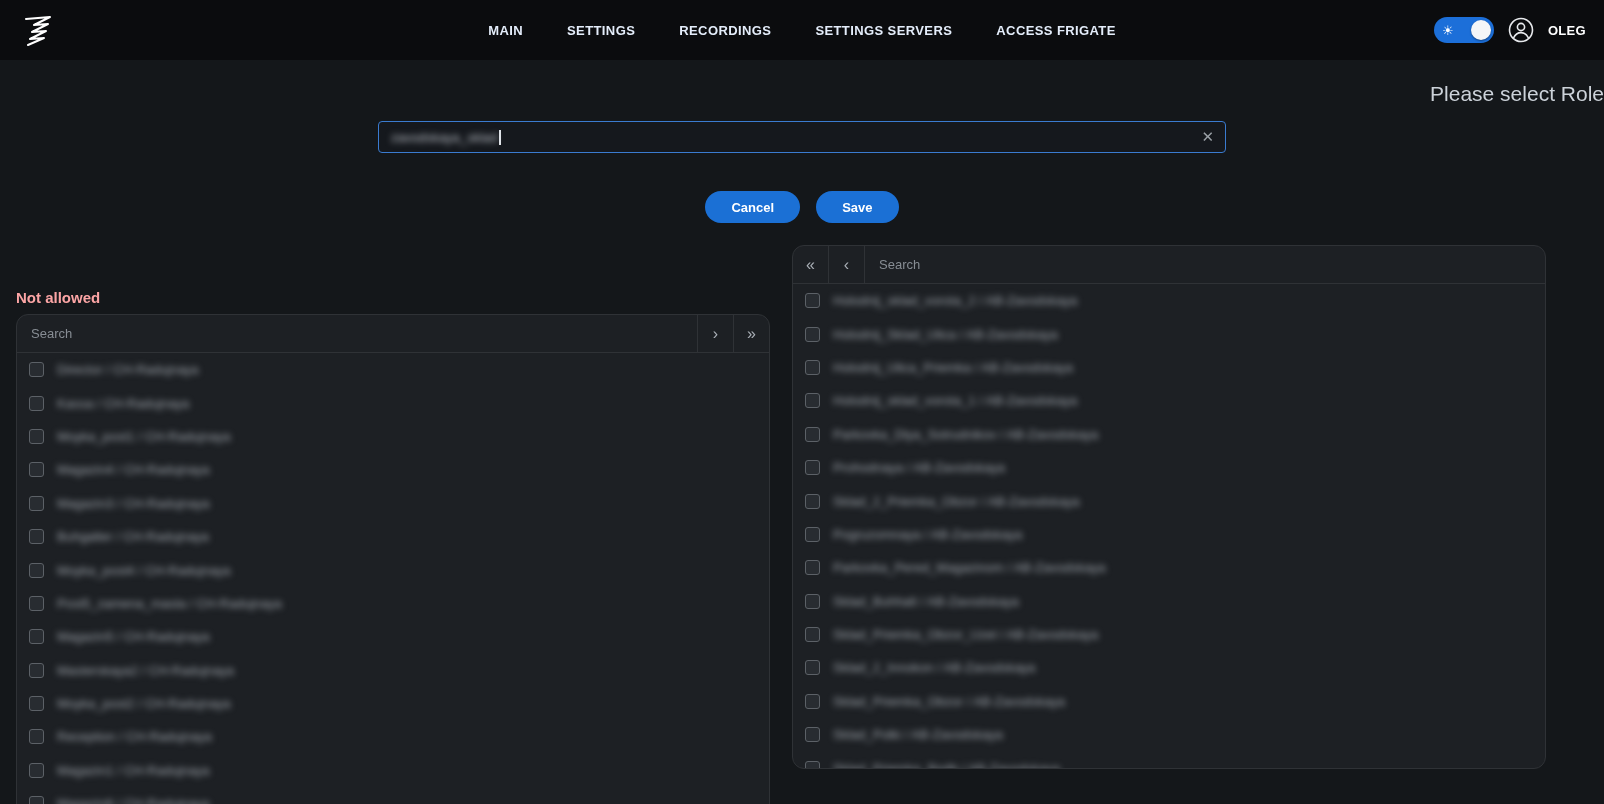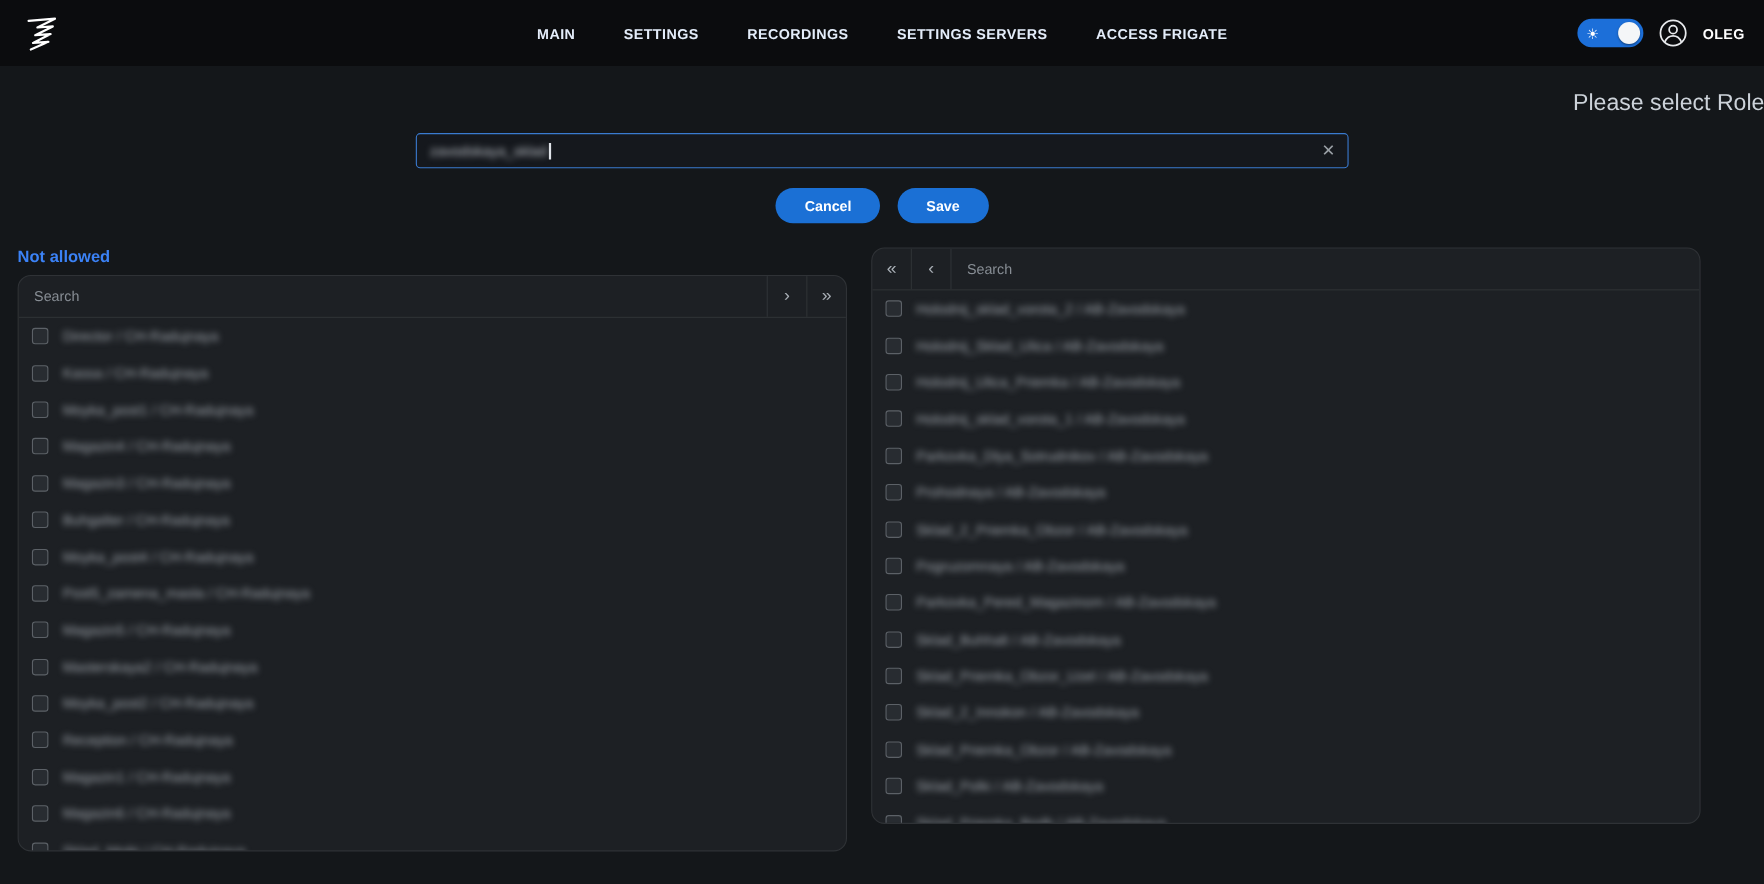--- a/index.html
+++ b/index.html
@@ -47,26 +47,27 @@
   .caret { display:inline-block; width:2px; height:15px; background:#dfe3e8; margin-left:2px; filter:blur(.5px); }
   .clear-btn {
     position:absolute; right:8px; top:50%; transform:translateY(-50%);
     background:none; border:none; color:#9aa0a6; font-size:15px; cursor:pointer; padding:2px 4px;
   }
   .actions { display:flex; justify-content:center; gap:16px; margin-top:18px; }
   .btn {
     height:32px; padding:0 26px; border:none; border-radius:16px;
     background:#1b70d5; color:#fff; font-size:13px; font-weight:700; cursor:pointer;
     font-family:"Liberation Sans", sans-serif;
+    margin-top:20px;
   }
 
   
   .panels { display:flex; gap:22px; padding:0 58px 0 16px; margin-top:22px; }
   .panel-block { flex:1; min-width:0; }
-  .panel-title { font-size:15px; font-weight:700; color:#3b82f6; margin-bottom:8px; }
+  .panel-title { font-size:15px; font-weight:700; color:#fca5a5; margin-bottom:8px;margin-top:44px; }
   .panel {
     border:1px solid #2f3236; background:#1d2024; height:524px; overflow:hidden;
     border-radius:12px;
   }
   .panel-toolbar { height:38px; display:flex; align-items:stretch; border-bottom:1px solid #2f3236; }
   .search-input {
     flex:1; min-width:0; background:transparent; border:none; outline:none;
     padding:0 14px; color:#cfd3d8; font-size:13px; font-family:"Liberation Sans", sans-serif;
   }
   .search-input::placeholder { color:#878d94; }

